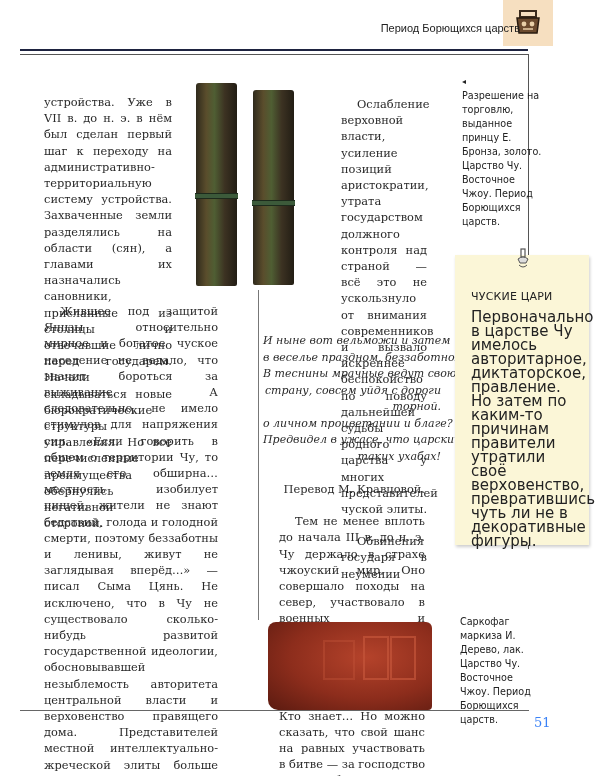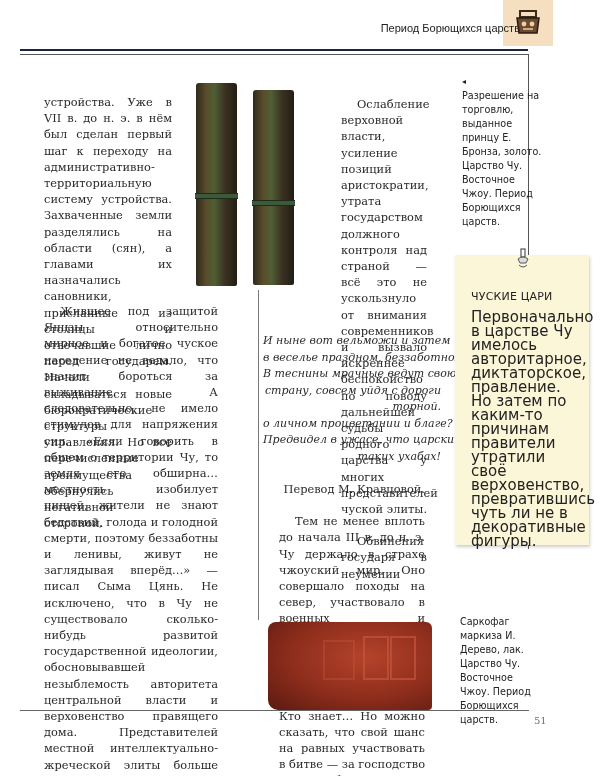--- a/index.html
+++ b/index.html
@@ -31,21 +31,21 @@
   #cap1{left:462px;top:75px;width:110px;}
   #cap2{left:460px;top:615px;width:100px;}
   .sidebar{position:absolute;left:455px;top:255px;width:134px;height:290px;background:#fbf6d7;box-shadow:1px 2px 3px rgba(0,0,0,.2);}
   .sidebar .pin{position:absolute;left:60px;top:-8px;}
   .sidebar h3{margin:0;position:absolute;left:16px;top:35px;font-family:"DejaVu Sans","Liberation Sans",sans-serif;font-weight:normal;font-size:11px;letter-spacing:.2px;color:#222;}
   .sidebar .sb-text{position:absolute;left:16px;top:55px;width:120px;font-family:"DejaVu Sans","Liberation Sans",sans-serif;font-size:15px;line-height:14px;color:#222;}
   .sarc{position:absolute;left:268px;top:622px;width:164px;height:88px;border-radius:8px 6px 4px 10px;
     background:radial-gradient(ellipse at 60% 40%,#b5432b 0%,#8d2d1c 55%,#5a1a10 100%);}
   .sarc .panel{position:absolute;border:2px solid #c4553a;opacity:.7;}
   .bottom-rule{position:absolute;left:20px;top:710px;width:509px;height:1px;background:#666;}
-  .pageno{position:absolute;left:534px;top:715px;font-size:10px;color:#737373;}
+  .pageno{position:absolute;left:534px;top:715px;font-size:13px;color:#3b82f6;}
   .bullet{font-size:8px;}
 </style>
 </head>
 <body>
 
 <div class="logo-box">
   <svg width="28" height="28" viewBox="0 0 28 28">
     <rect x="6" y="2" width="16" height="6" fill="none" stroke="#3a2a1c" stroke-width="2"></rect>
     <path d="M3 9 H25 L23 24 H5 Z" fill="#6b4a2e" stroke="#2a1c10" stroke-width="1.5"></path>
     <circle cx="10" cy="15" r="2.4" fill="#e8cfa8"></circle>

